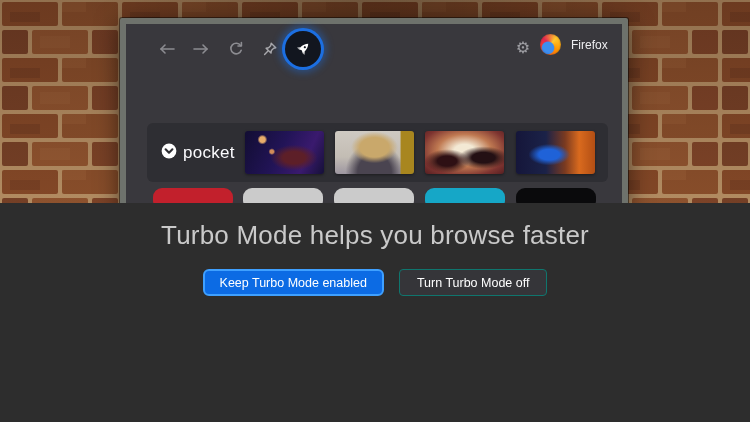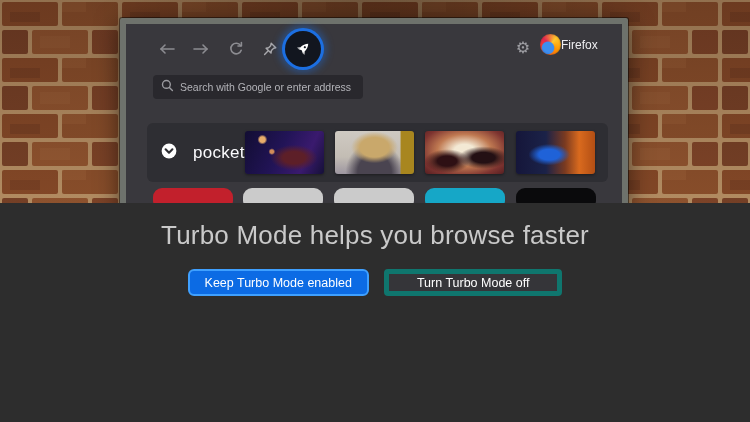--- a/index.html
+++ b/index.html
@@ -41,42 +41,42 @@
     box-shadow:0 0 0 3px #1c6fe2, 0 0 7px 6px rgba(28,110,226,.40);
     cursor:pointer;
   }
   .turbo-btn svg { display:block; }
   .gear-btn {
     position:absolute; left:386px; top:12px; width:22px; height:22px;
     display:flex; align-items:center; justify-content:center;
     font-family:"DejaVu Sans", sans-serif; font-size:16px; color:#9d9da2;
     cursor:pointer;
   }
-  .ff-brand { position:absolute; left:414px; top:10px; display:flex; align-items:center; gap:0; }
+  .ff-brand { position:absolute; left:414px; top:10px; display:flex; align-items:center; gap:10px; }
   .ff-logo {
     width:21px; height:21px; border-radius:50%;
     background:
       radial-gradient(circle at 38% 66%, #3d8ef0 0 30%, rgba(61,142,240,0) 36%),
       conic-gradient(from 130deg, #ff9500, #ff4f1f, #e22850, #ffc82e, #ff9500);
     box-shadow:inset 0 0 2px rgba(0,0,0,.4);
   }
   .ff-label { color:#ededf0; font-size:12px; }
   
   .searchbar {
     position:absolute; left:27px; top:51px; width:210px; height:24px;
     background:#29282d; border-radius:4px;
     display:flex; align-items:center; padding:0 8px; gap:6px; cursor:text;
   }
   .searchbar .ph { color:#b3b3b8; font-size:10.5px; white-space:nowrap; }
   
   .pocket-panel {
     position:absolute; left:21px; top:99px; width:461px; height:59px;
     background:#2e2e33; border-radius:6px;
   }
-  .pocket-logo { position:absolute; left:14px; top:20px; display:flex; align-items:center; gap:16px; }
+  .pocket-logo { position:absolute; left:14px; top:20px; display:flex; align-items:center; gap:6px; }
   .pocket-label { color:#fbfbfe; font-size:17px; letter-spacing:.3px; }
   .thumb {
     position:absolute; top:8px; width:79px; height:43px; border-radius:3px;
     overflow:hidden; cursor:pointer; box-shadow:0 1px 3px rgba(0,0,0,.4);
   }
   .thumb-1 { left:98px;
     background:
       radial-gradient(circle at 22% 20%, rgba(255,190,110,.9) 0 4%, rgba(255,190,110,0) 7%),
       radial-gradient(circle at 34% 48%, rgba(255,170,90,.8) 0 3%, rgba(255,170,90,0) 6%),
       radial-gradient(ellipse at 62% 62%, #5d1f28 0 16%, rgba(93,31,40,0) 34%),
@@ -118,21 +118,21 @@
   .btn-row { margin-top:18px; display:flex; justify-content:center; align-items:center; gap:15px;border-radius:12px; }
   .btn {
     font-family:"Liberation Sans", sans-serif; font-size:12.5px; color:#ffffff;
     height:27px; display:flex; align-items:center; justify-content:center;
     cursor:pointer; border-radius:4px;
   }
   .btn-primary {
     padding:0 15px; background:#0c6be4;
     border:2px solid #3fa0ff; border-radius:6px;
   }
-  .btn-secondary { padding:0 28px; background:#353539; border:5px solid #0f766e; }
+  .btn-secondary { padding:0 17px; background:#353539; border:1px solid #0f766e; }
 </style>
 </head>
 <body>
 
 <div id="stage">
 
   <svg id="brick-svg" width="750" height="422" xmlns="http://www.w3.org/2000/svg">
     <defs>
       <pattern id="brickPat" width="120" height="56" patternUnits="userSpaceOnUse">
         <rect width="120" height="56" fill="#c49c6e"></rect>
@@ -208,29 +208,20 @@
         <div class="gear-btn">
           <span>⚙</span>
         </div>
 
         <div class="ff-brand">
           <div class="ff-logo"></div>
           <div class="ff-label">Firefox</div>
         </div>
       </div>
 
-      <div class="searchbar">
-        <span>
-          <svg width="13" height="13" viewBox="0 0 13 13" fill="none" stroke="#9a9a9f" stroke-width="1.4" stroke-linecap="round">
-            <circle cx="5.4" cy="5.4" r="3.9"></circle>
-              <path d="M8.4 8.4l3 3"></path>
-          </svg>
-        </span>
-        <span class="ph">Search with Google or enter address</span>
-      </div>
 
       <div class="pocket-panel">
         <div class="pocket-logo">
           <span>
             <svg width="16" height="16" viewBox="0 0 16 16">
               <circle cx="8" cy="8" r="7.4" fill="#ffffff"></circle>
               <path d="M4.6 6.3L8 9.7l3.4-3.4" fill="none" stroke="#2e2e33" stroke-width="2.1" stroke-linecap="round" stroke-linejoin="round"></path>
             </svg>
           </span>
           <span class="pocket-label">pocket</span>

